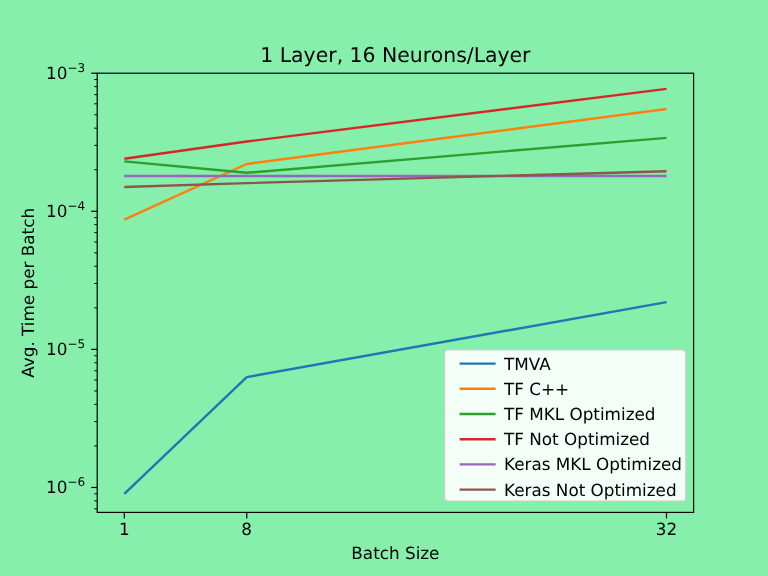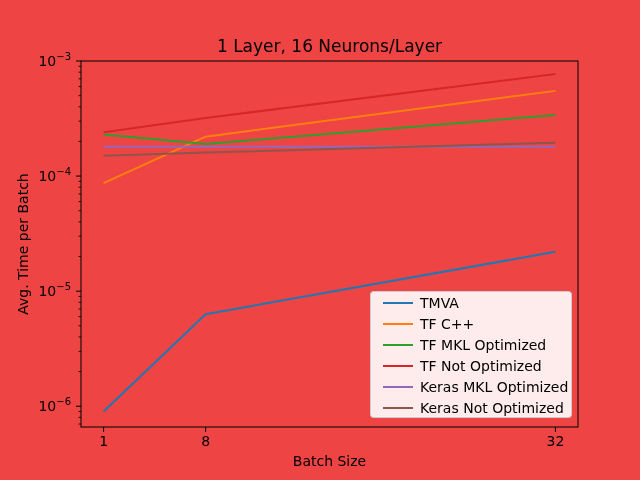--- a/index.html
+++ b/index.html
@@ -1,20 +1,20 @@
 <!DOCTYPE html>
 <html><head>
 <meta charset="utf-8">
 <style>
   html, body { margin: 0; padding: 0; background: #ffffff; }
   #figure {
     position: relative;
     width: 640px;
     height: 480px;
-    background: #ef4444;
+    background: #86efac;
     font-family: "DejaVu Sans", "Liberation Sans", sans-serif;
     overflow: hidden;
   }
   svg text {
     font-family: "DejaVu Sans", "Liberation Sans", sans-serif;
     fill: #000000;
   }
   .title-text { font-size: 17px; }
   .axis-label { font-size: 14px; }
   .tick-label { font-size: 14px; }

